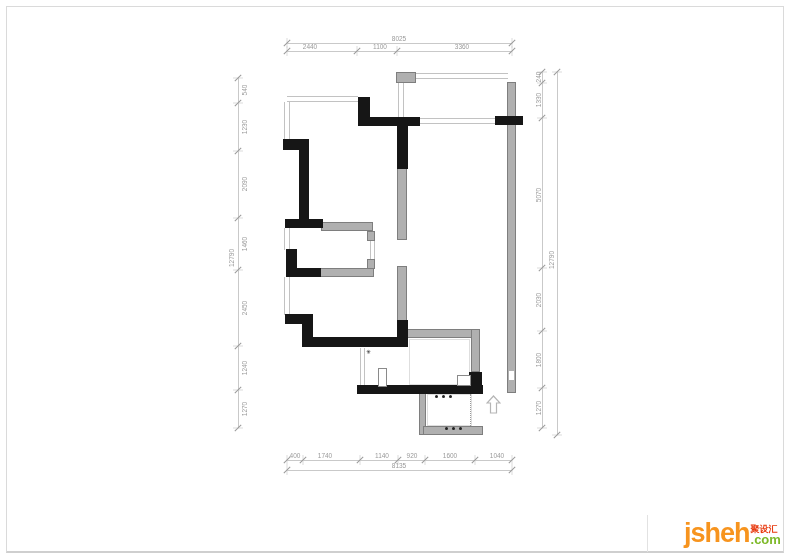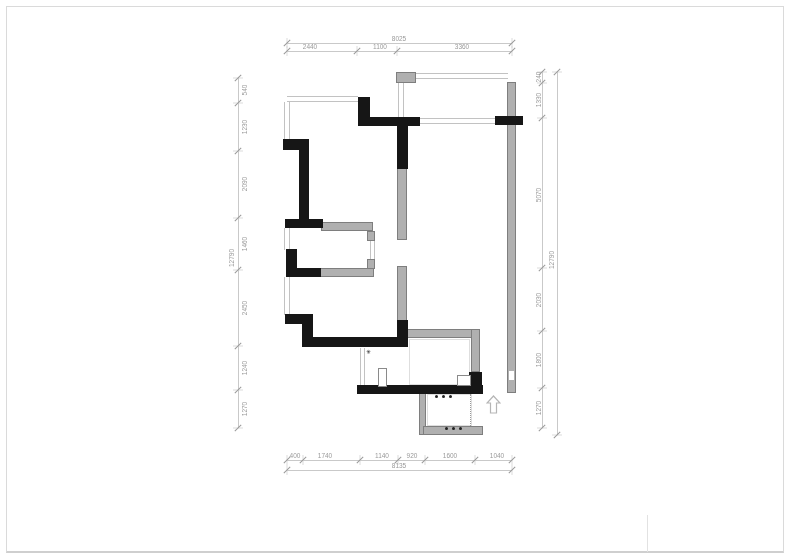--- a/index.html
+++ b/index.html
@@ -190,13 +190,20 @@
       <div class="dim-ext-h" style="left: 557px; top: 72px;"></div>
       <div class="dim-tick" style="left: 557px; top: 72px;"></div>
       <div class="dim-ext-h" style="left: 557px; top: 435px;"></div>
       <div class="dim-tick" style="left: 557px; top: 435px;"></div>
       <div class="dim-label-v" style="left: 551px; top: 260px;">12790</div>
       <div class="dim-label-v" style="left: 231px; top: 258px;">12790</div>
     </div>
 
   <div class="divider" style="left:647px;top:515px;height:37px;"></div>
 
+  <div class="watermark">
+    <span class="wm-main" style="color: rgb(247, 148, 30);">jsheh</span>
+    <span class="wm-col">
+      <span class="wm-cn" style="color: rgb(232, 56, 13);">聚设汇</span>
+      <span class="wm-suffix" style="color: rgb(125, 185, 40);">.com</span>
+    </span>
+  </div>
 </div>
 
 </body></html>

